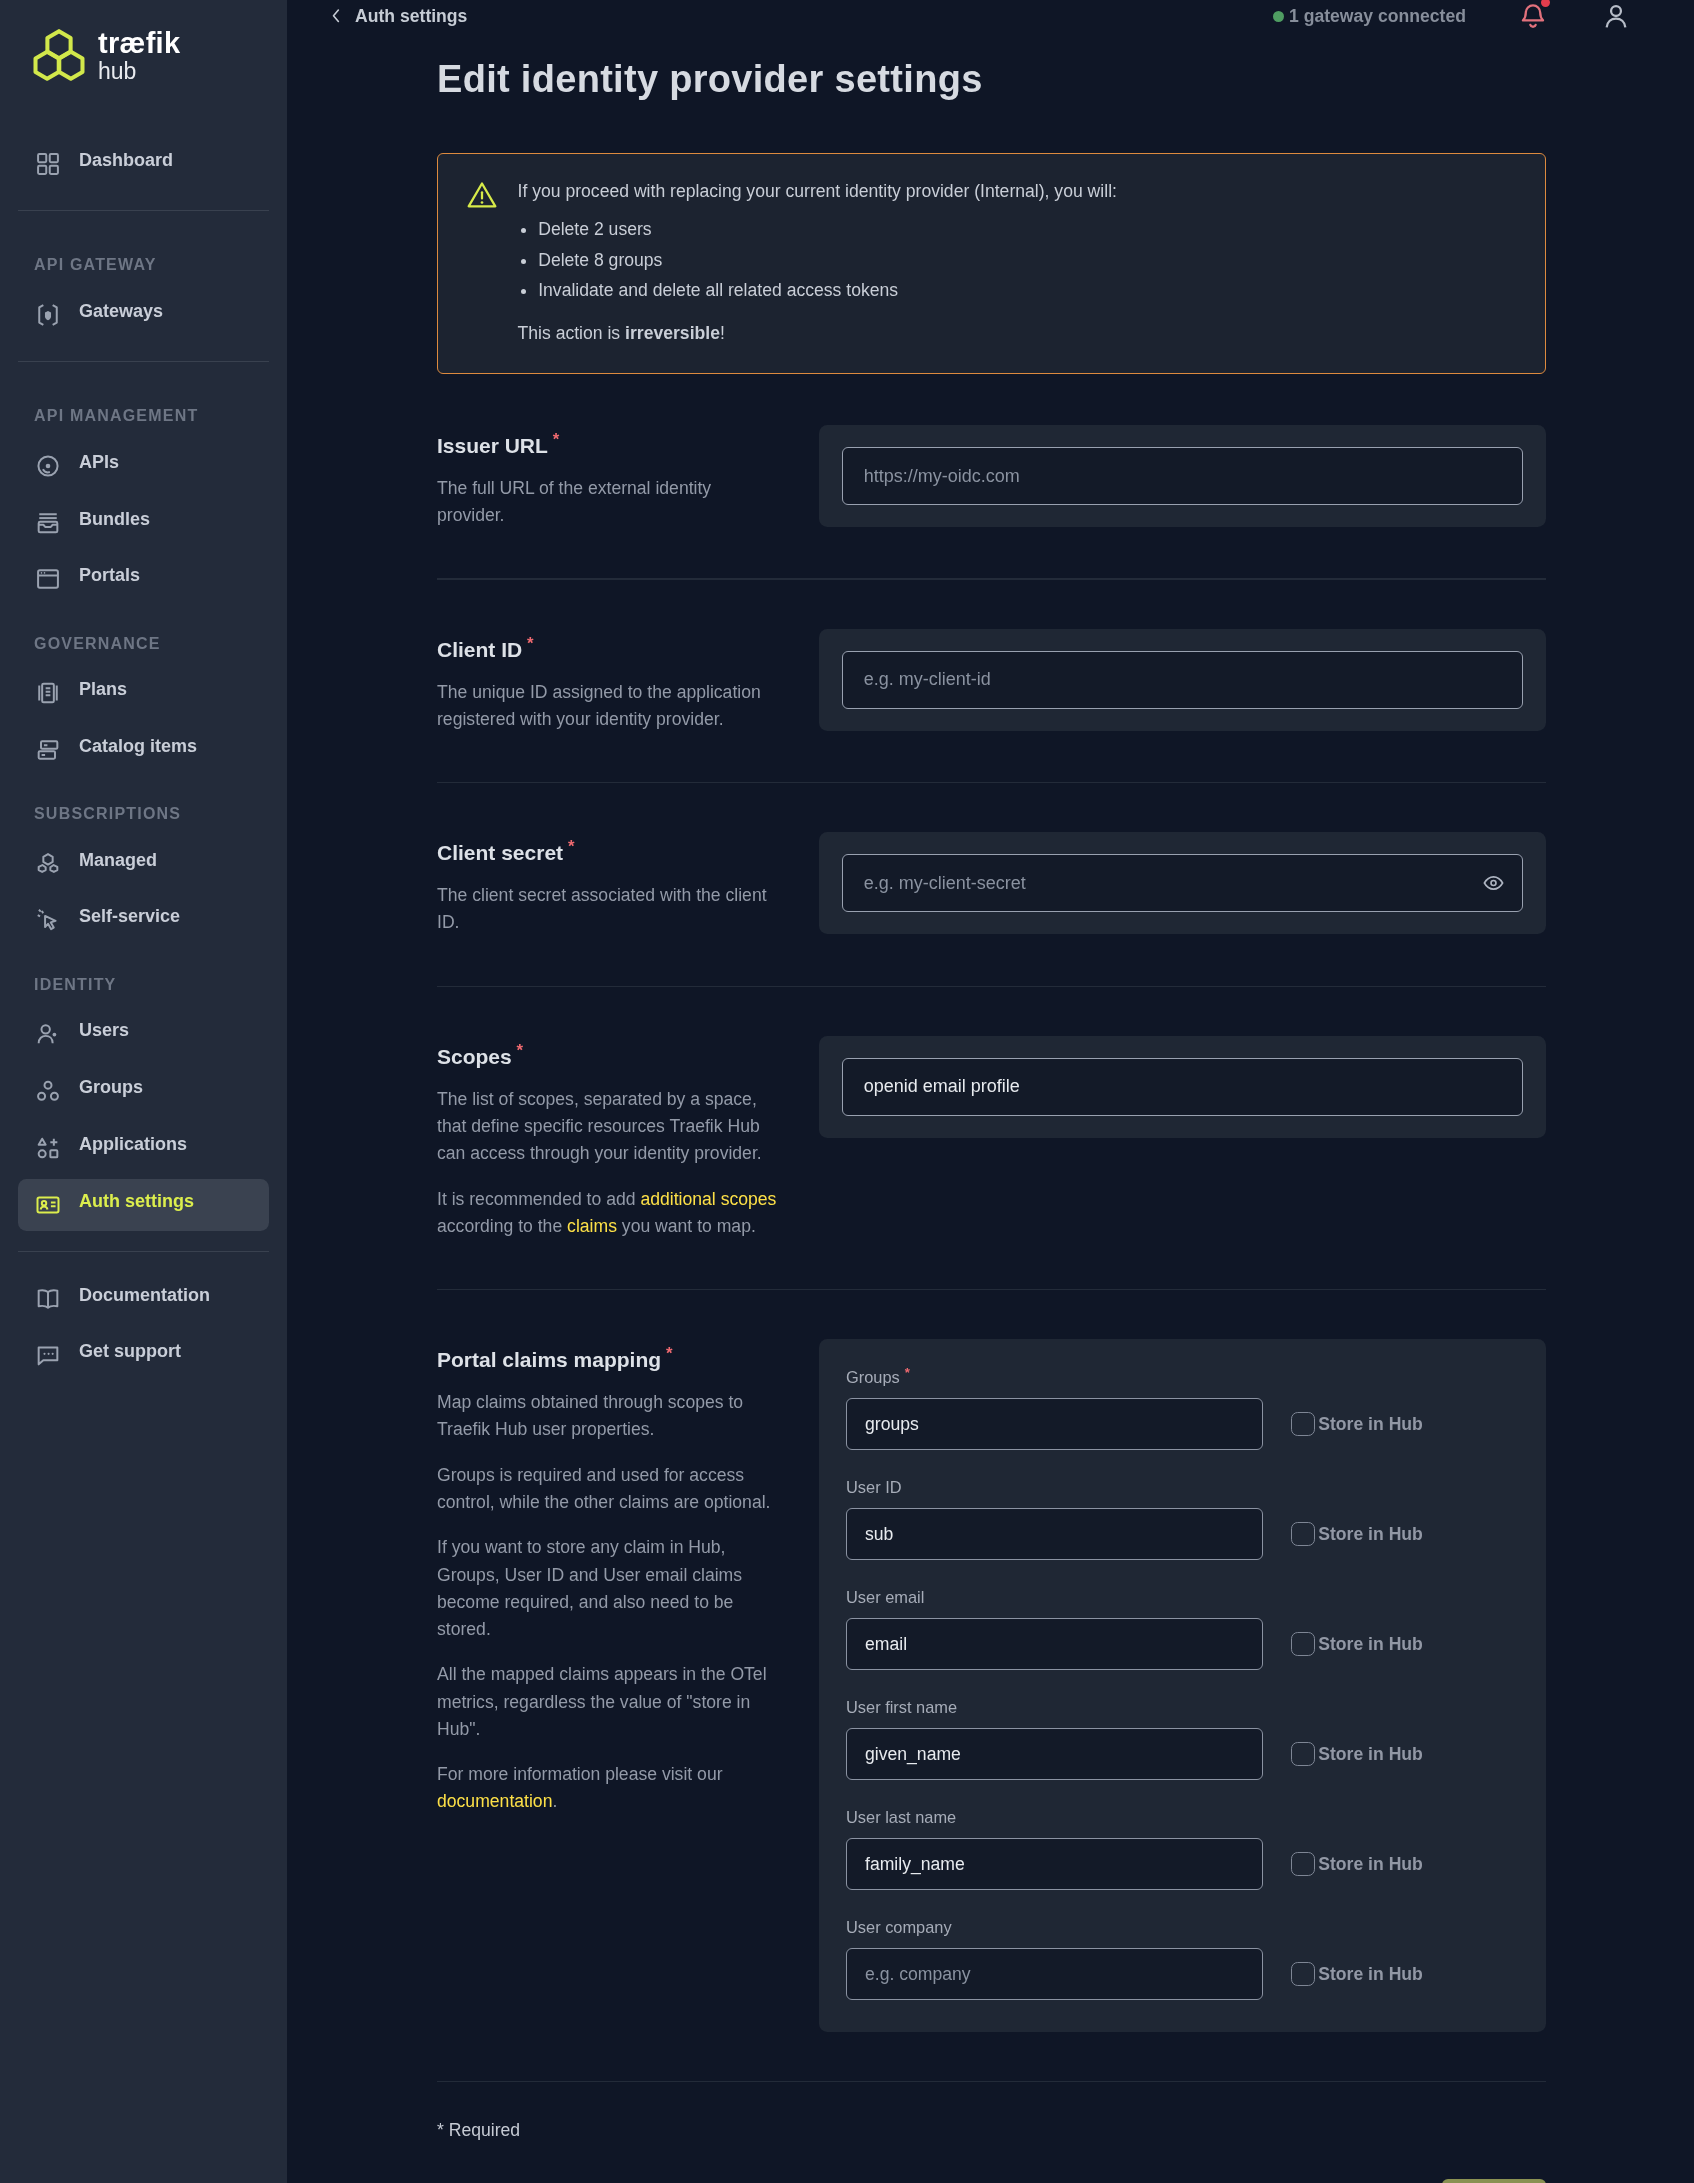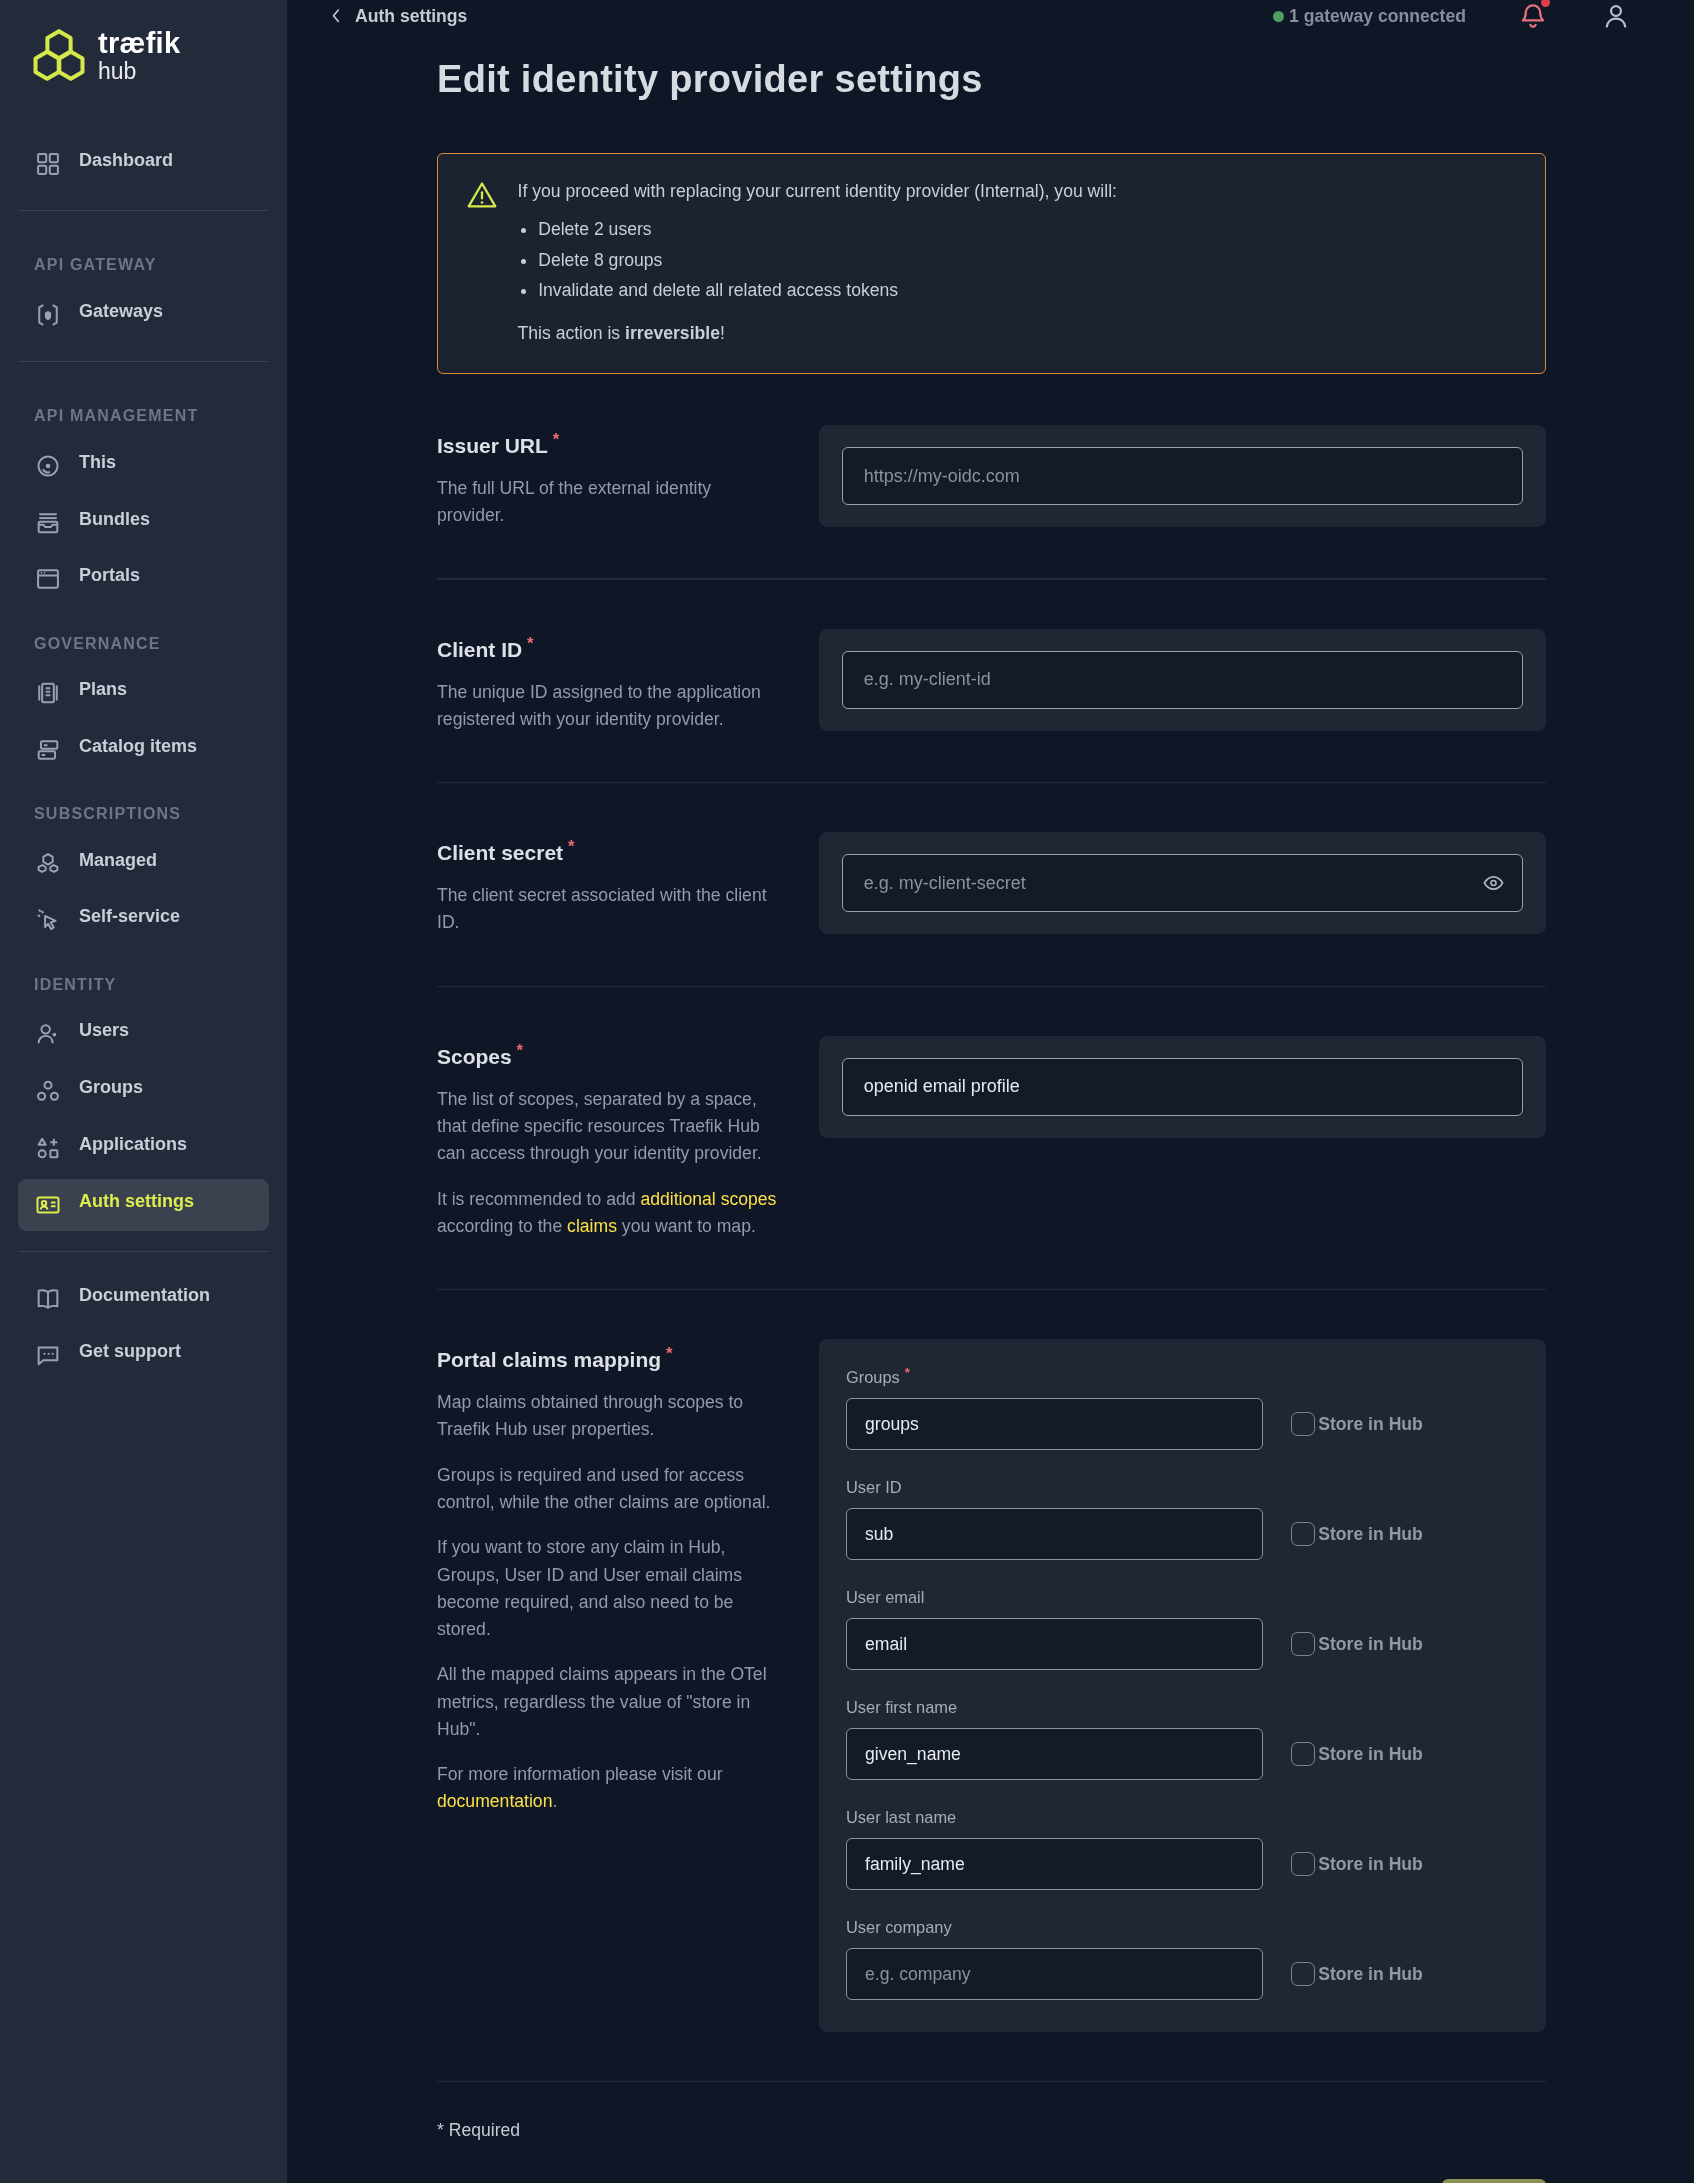--- a/index.html
+++ b/index.html
@@ -135,21 +135,21 @@
     <div class="nav-section">API MANAGEMENT</div>
 
     <div class="nav-item">
       <span class="nav-icon">
         <svg viewBox="0 0 24 24" width="28" height="28" fill="none" stroke="currentColor" stroke-width="1.7">
           <circle cx="12" cy="12" r="8.2"></circle>
             <circle cx="12" cy="12" r="2" fill="currentColor" stroke="none"></circle>
           <path d="M7.6 14.8 a5.2 5.2 0 0 0 6 2.4"></path>
         </svg>
         </span>
-      <span class="nav-label">This</span>
+      <span class="nav-label">APIs</span>
     </div>
 
     <div class="nav-item">
       <span class="nav-icon">
         <svg viewBox="0 0 24 24" width="28" height="28" fill="none" stroke="currentColor" stroke-width="1.7">
           <path d="M4.5 4.5 h15"></path>
             <path d="M4.5 7.8 h15"></path>
           <rect x="4" y="11" width="16" height="9" rx="1.2"></rect>
           <path d="M4 13.5 h4 l1.8 2 h4.4 l1.8-2 h4" stroke-linejoin="round"></path>
         </svg>

